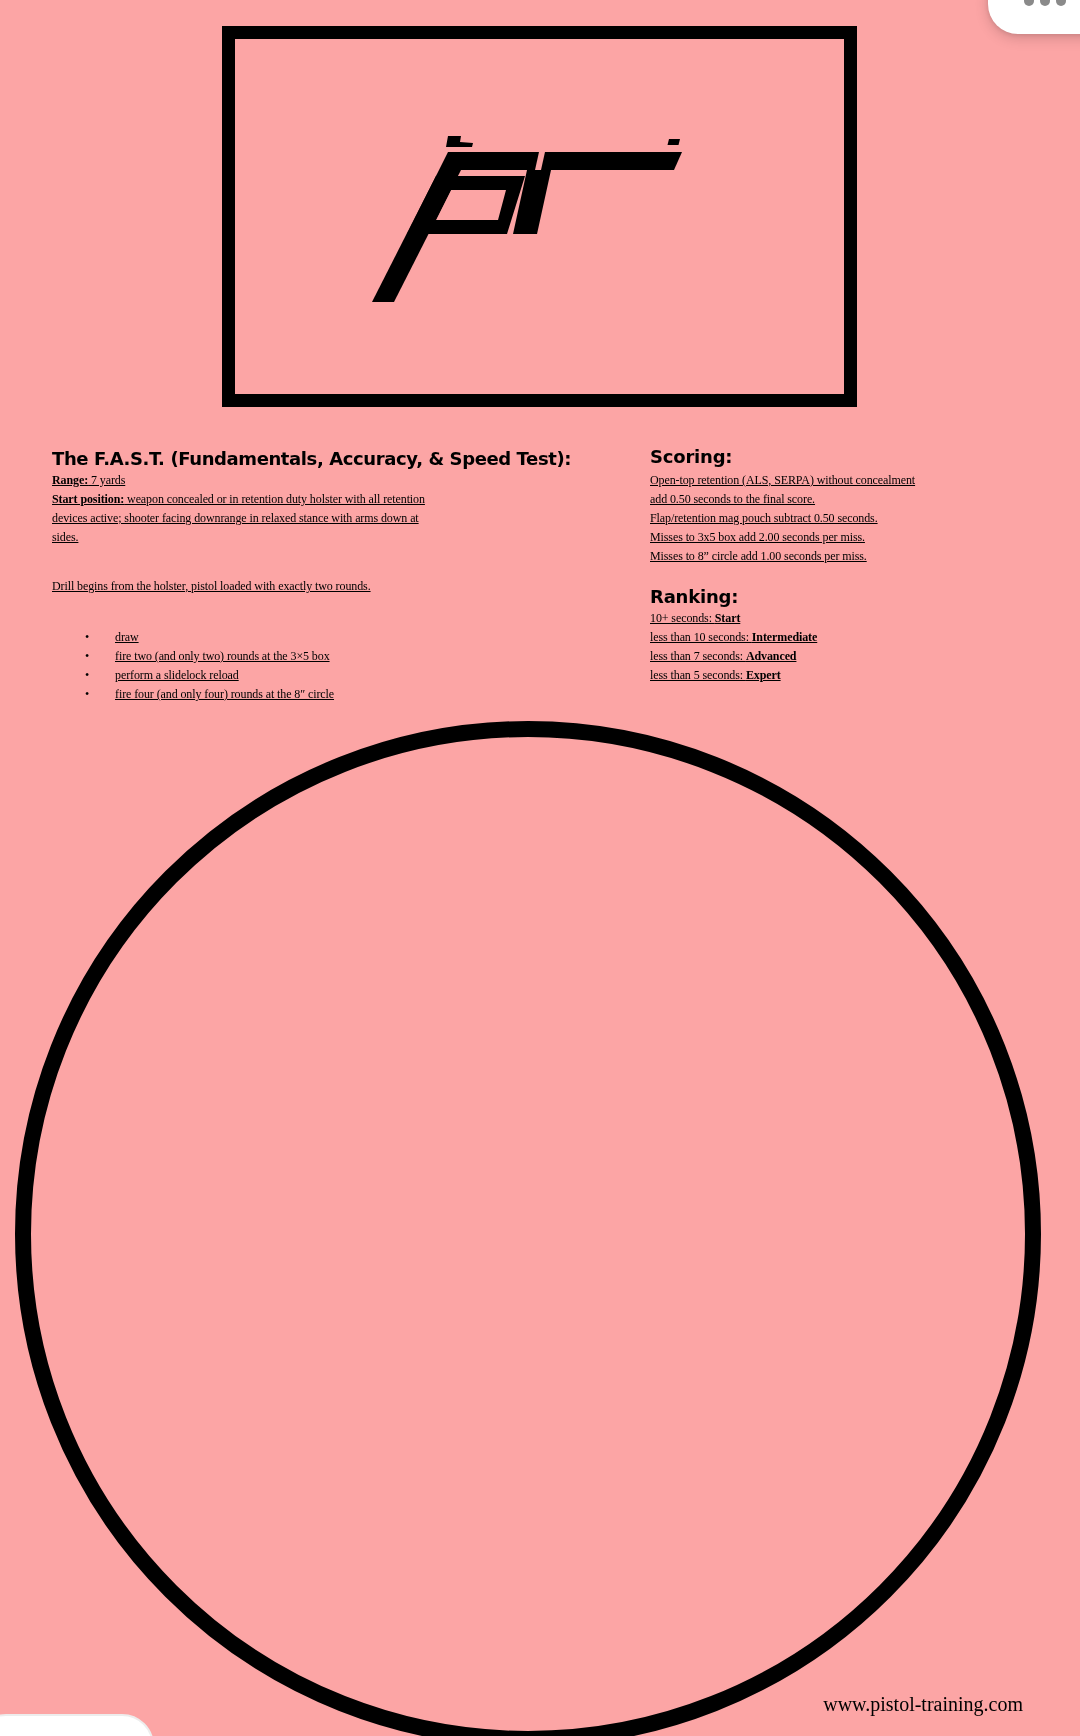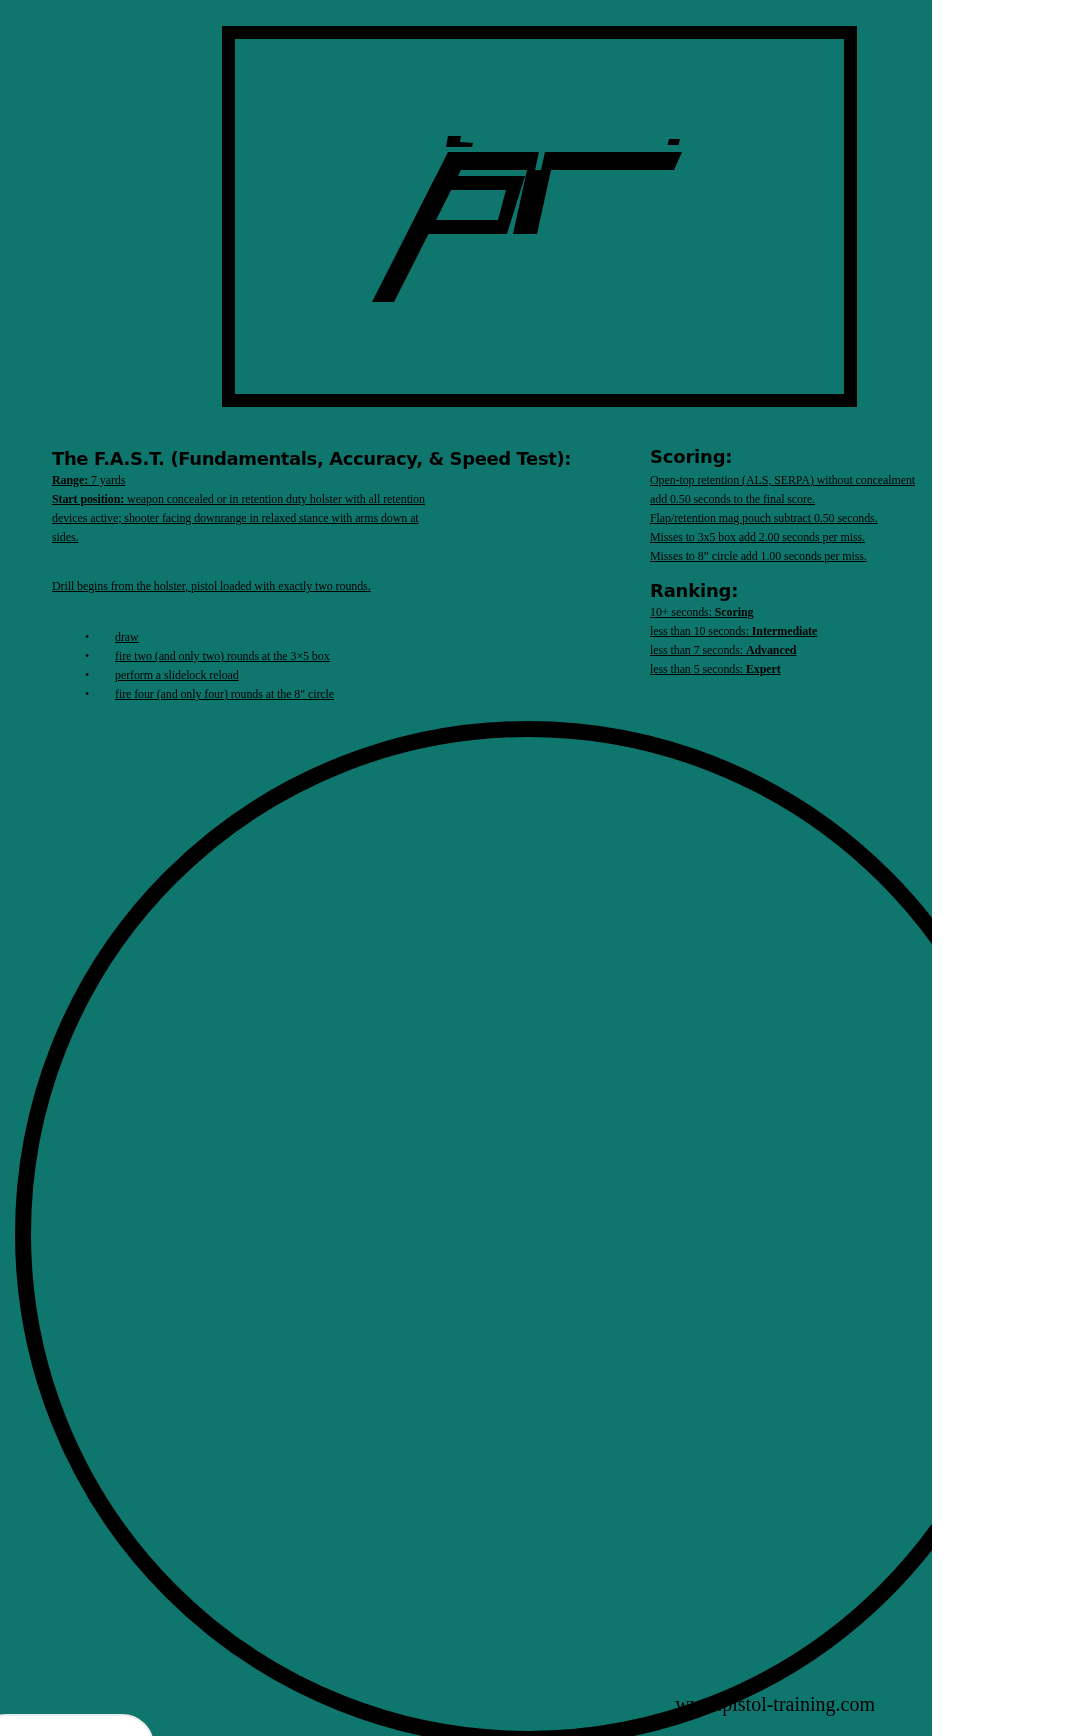--- a/index.html
+++ b/index.html
@@ -1,18 +1,18 @@
 <!DOCTYPE html>
 <html><head>
 <meta charset="utf-8">
 <style>
   html,body { margin:0; padding:0; background:#ffffff; }
   .page {
-    position:relative; width:932px; height:1736px;
-    background:#0f766e; overflow:hidden;
+    position:relative; width:1080px; height:1736px;
+    background:#fca5a5; overflow:hidden;
     font-family:"Liberation Serif","DejaVu Serif",serif;
     color:#000;
   }
   .art { position:absolute; left:0; top:0; width:1080px; height:1736px; z-index:1; }
 
   .serif { font-family:"Liberation Serif","DejaVu Serif",serif; }
   .line { line-height:19px; font-size:12px; letter-spacing:-0.1px; white-space:nowrap;text-decoration:underline; }
 
   .left-col { position:absolute; left:52px; top:448px; width:560px; z-index:2; }
   .left-col h1 {
@@ -22,21 +22,21 @@
   .drill-intro { margin-top:30px; }
   .bullets { margin-top:32px; }
   .bullet-row { padding-left:33px; }
   .bullet-glyph { display:inline-block; width:30px; }
 
   .right-col { position:absolute; left:650px; top:446px; width:420px; z-index:2; }
   .right-col h2 {
     margin:0 0 3px 0; font-family:"DejaVu Sans","Liberation Sans",sans-serif;
     font-size:18px; line-height:22px; font-weight:bold; letter-spacing:-0.2px;
   }
-  .ranking { margin-top:14px; }
+  .ranking { margin-top:20px; }
   .ranking h2 { margin-bottom:1px; }
 
   .footer-url {
     position:absolute; right:57px; top:1691px; z-index:2;
     font-size:20px; line-height:26px; white-space:nowrap;
   }
 
   .menu-card {
     position:absolute; left:988px; top:-34px; width:150px; height:68px;
     background:#ffffff; border-radius:30px; z-index:3;
@@ -93,21 +93,21 @@
     <div>
       <h2>Scoring:</h2>
       <div class="line serif">Open-top retention (ALS, SERPA) without concealment</div>
       <div class="line serif">add 0.50 seconds to the final score.</div>
       <div class="line serif">Flap/retention mag pouch subtract 0.50 seconds.</div>
       <div class="line serif">Misses to 3x5 box add 2.00 seconds per miss.</div>
       <div class="line serif">Misses to 8” circle add 1.00 seconds per miss.</div>
     </div>
     <div class="ranking">
       <h2>Ranking:</h2>
-      <div class="line serif"><span>10+ seconds: </span><strong>Scoring</strong></div>
+      <div class="line serif"><span>10+ seconds: </span><strong>Start</strong></div>
       <div class="line serif"><span>less than 10 seconds: </span><strong>Intermediate</strong></div>
       <div class="line serif"><span>less than 7 seconds: </span><strong>Advanced</strong></div>
       <div class="line serif"><span>less than 5 seconds: </span><strong>Expert</strong></div>
     </div>
   </div>
 
   <div class="footer-url serif">www.pistol-training.com</div>
 
   <div class="menu-card">
     <div class="dots">

